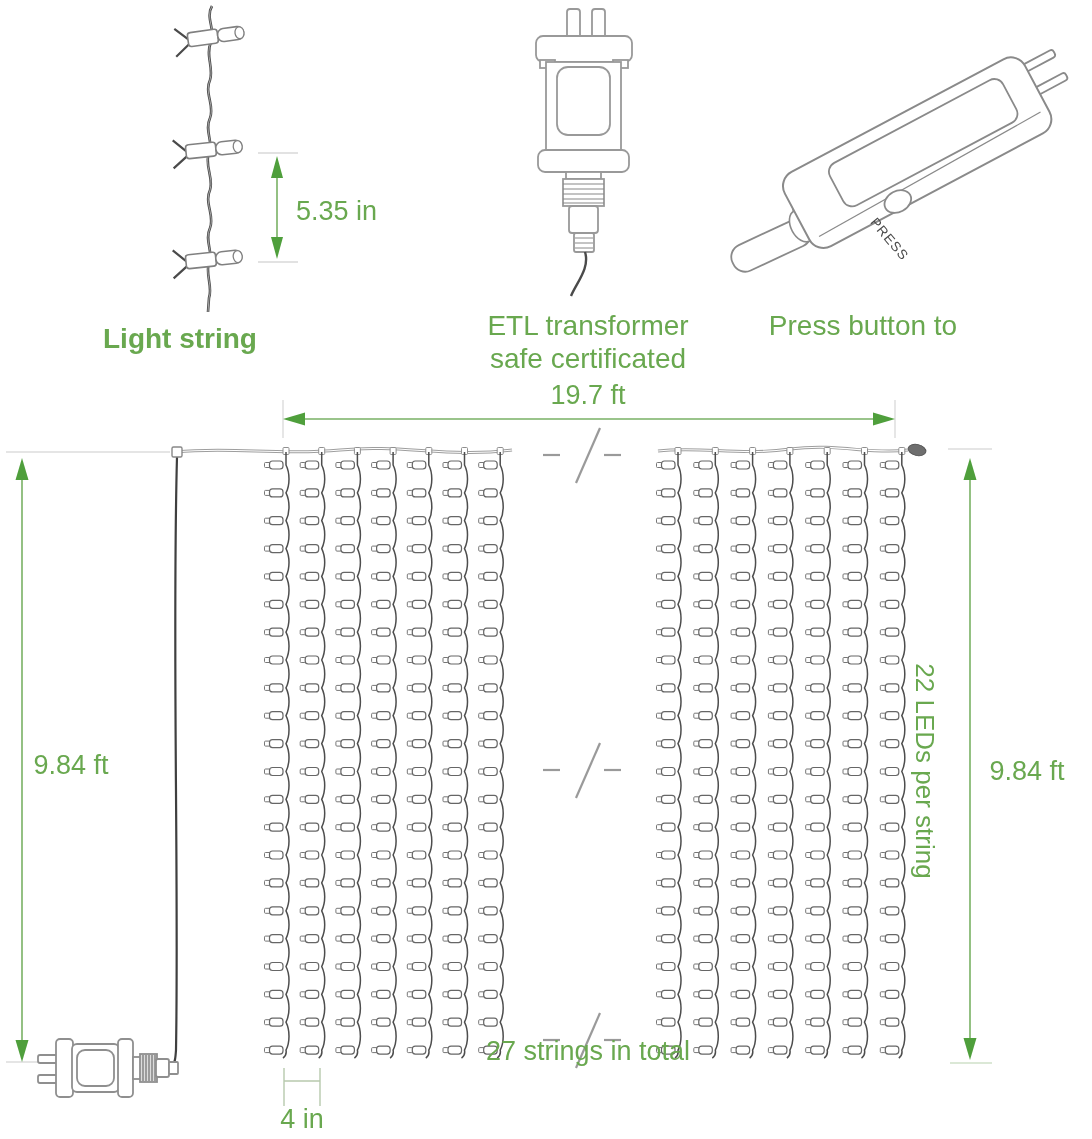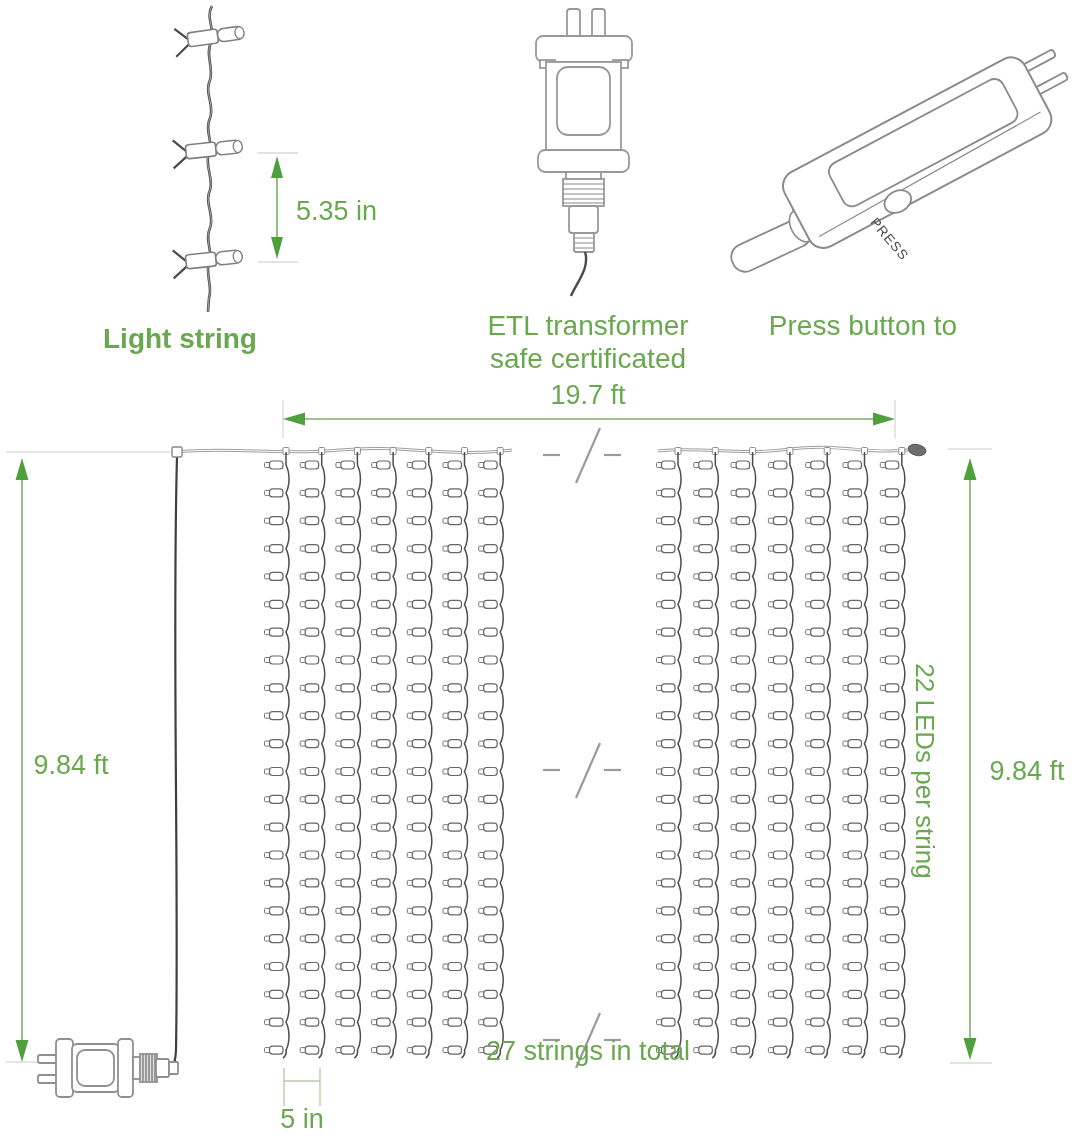--- a/index.html
+++ b/index.html
@@ -849,17 +849,17 @@
 </div>
 
 <div class="label dim ctr" style="left:488px;top:380px;width:200px;">19.7 ft</div>
 
 <div class="label dim ctr" style="left:29px;top:750px;width:84px;">9.84 ft</div>
 
 <div class="label dim ctr" style="left:985px;top:756px;width:84px;">9.84 ft</div>
 
 <div class="label dim ctr vert" style="left:795px;top:756px;width:260px;height:30px;font-size:26px;">22 LEDs per string</div>
 
-<div class="label dim ctr" style="left:262px;top:1104px;width:80px;">5 in</div>
+<div class="label dim ctr" style="left:262px;top:1104px;width:80px;">4 in</div>
 
 <div class="label dim ctr" style="left:458px;top:1036px;width:260px;">27 strings in total</div>
 
 </div>
 
 </body></html>

